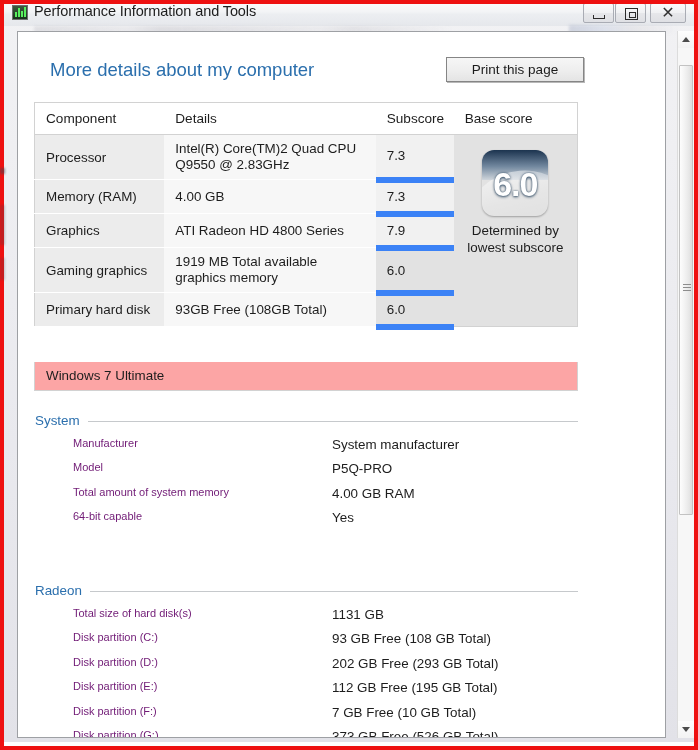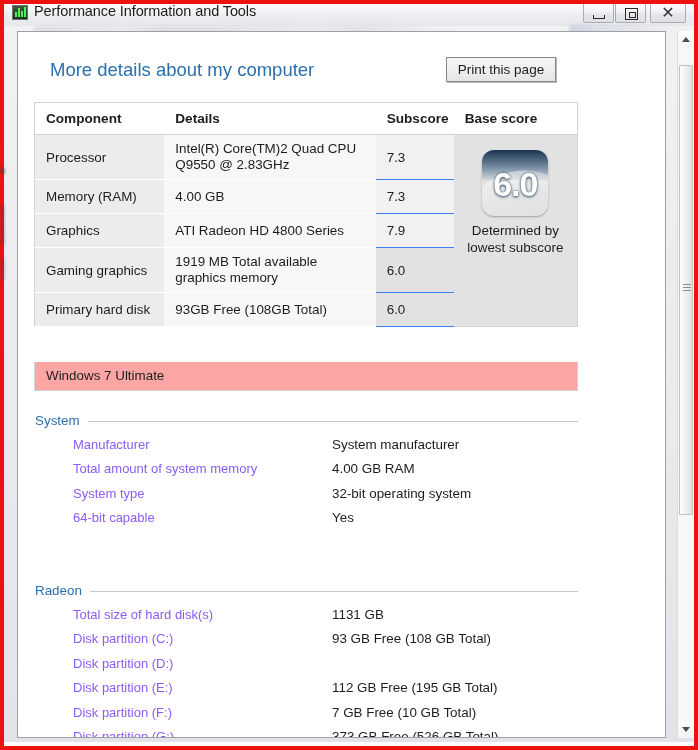--- a/index.html
+++ b/index.html
@@ -134,21 +134,21 @@
     left: 17px; top: 27px;
     font-size: 18.5px;
     color: #2b6fad;
     white-space: nowrap;
     margin-left: 15px;
   }
 
   #print-button {
     position: absolute;
     left: 428px; top: 25px;
-    width: 110px; height: 25px;
+    width: 138px; height: 25px;
     background: linear-gradient(180deg,#f6f6f6 0%,#efefef 50%,#e4e4e4 100%);
     border: 1px solid #858585;
     box-shadow: 1px 1px 0 rgba(0,0,0,.28);
     font-size: 13.5px;
     color: #1b1b1b;
     text-align: center;
     line-height: 24px;
     cursor: default;
     font-family: "Liberation Sans", sans-serif;
   }
@@ -169,21 +169,20 @@
     color: #1d1d1d;
     font-weight: normal;
     text-align: left;
   }
   #score-table thead th {
     height: 32px;
     background: #ffffff;
     border-bottom: 1px solid #d2d2d2;
     padding-left: 11px;
     font-size: 13.6px;
-    font-weight: bold;
   }
   .col-component { width: 130px; }
   .col-details   { width: 212px; }
   .col-subscore  { width: 78px; }
   .col-basescore { width: 124px; }
 
   #score-table tbody td.c-component {
     background: #ececec;
     padding-left: 11px;
     font-weight: normal;
@@ -192,21 +191,21 @@
   #score-table tbody td.c-details {
     background: #f7f7f7;
     padding-left: 11px;
     padding-right: 6px;
     border-bottom: 1px solid #ffffff;
     line-height: 16px;
   }
   #score-table tbody td.c-sub {
     background: #f1f1f1;
     padding-left: 11px;
-    border-bottom: 1px solid #3b82f6;
+    border-bottom: 6px solid #3b82f6;
   }
   #score-table tbody tr.dim td.c-sub { background: #e2e2e2; }
   #score-table tbody td.c-base {
     background: #e2e2e2;
     text-align: center;
     vertical-align: top;
   }
 
   
   #base-badge {
@@ -295,21 +294,21 @@
   #section-system  { top: 381px; }
   #section-storage { top: 551px; }
 
   .detail-list { position: absolute; left: 0; width: 560px; }
   #list-system  { top: 405px; }
   #list-storage { top: 575px; }
 
   .detail-row { height: 24.4px; position: relative; }
   .detail-row .k {
     position: absolute; left: 55px; top: 0;
-    font-size: 13px; color: #8b5cf6; white-space: nowrap;
+    font-size: 11px; color: #701a75; white-space: nowrap;
   }
   .detail-row .v {
     position: absolute; left: 286px; top: 0;
     font-size: 13.4px; color: #1d1d1d; white-space: nowrap; margin-left: 28px;
   }
 
   
   #scrollbar {
     position: absolute;
     right: 0px; top: 31px;
@@ -447,26 +446,26 @@
     <div class="section-head" id="section-system">
       <span class="label">System</span>
       <span class="rule"></span>
     </div>
     <div class="detail-list" id="list-system">
       <div class="detail-row">
         <span class="k">Manufacturer</span>
         <span class="v">System manufacturer</span>
       </div>
       <div class="detail-row">
+        <span class="k">Model</span>
+        <span class="v">P5Q-PRO</span>
+      </div>
+      <div class="detail-row">
         <span class="k">Total amount of system memory</span>
         <span class="v">4.00 GB RAM</span>
-      </div>
-      <div class="detail-row">
-        <span class="k">System type</span>
-        <span class="v">32-bit operating system</span>
       </div>
       <div class="detail-row">
         <span class="k">64-bit capable</span>
         <span class="v">Yes</span>
       </div>
     </div>
 
     <div class="section-head" id="section-storage">
       <span class="label">Radeon</span>
       <span class="rule"></span>
@@ -475,20 +474,21 @@
       <div class="detail-row">
         <span class="k">Total size of hard disk(s)</span>
         <span class="v">1131 GB</span>
       </div>
       <div class="detail-row">
         <span class="k">Disk partition (C:)</span>
         <span class="v">93 GB Free (108 GB Total)</span>
       </div>
       <div class="detail-row">
         <span class="k">Disk partition (D:)</span>
+        <span class="v">202 GB Free (293 GB Total)</span>
       </div>
       <div class="detail-row">
         <span class="k">Disk partition (E:)</span>
         <span class="v">112 GB Free (195 GB Total)</span>
       </div>
       <div class="detail-row">
         <span class="k">Disk partition (F:)</span>
         <span class="v">7 GB Free (10 GB Total)</span>
       </div>
       <div class="detail-row">

